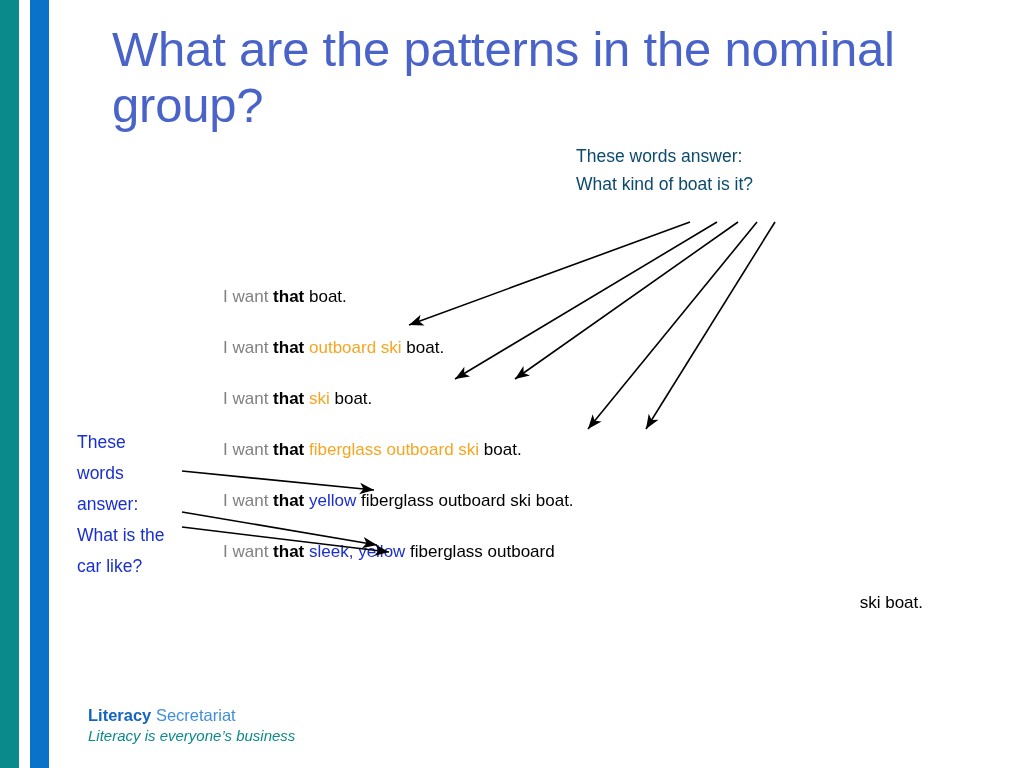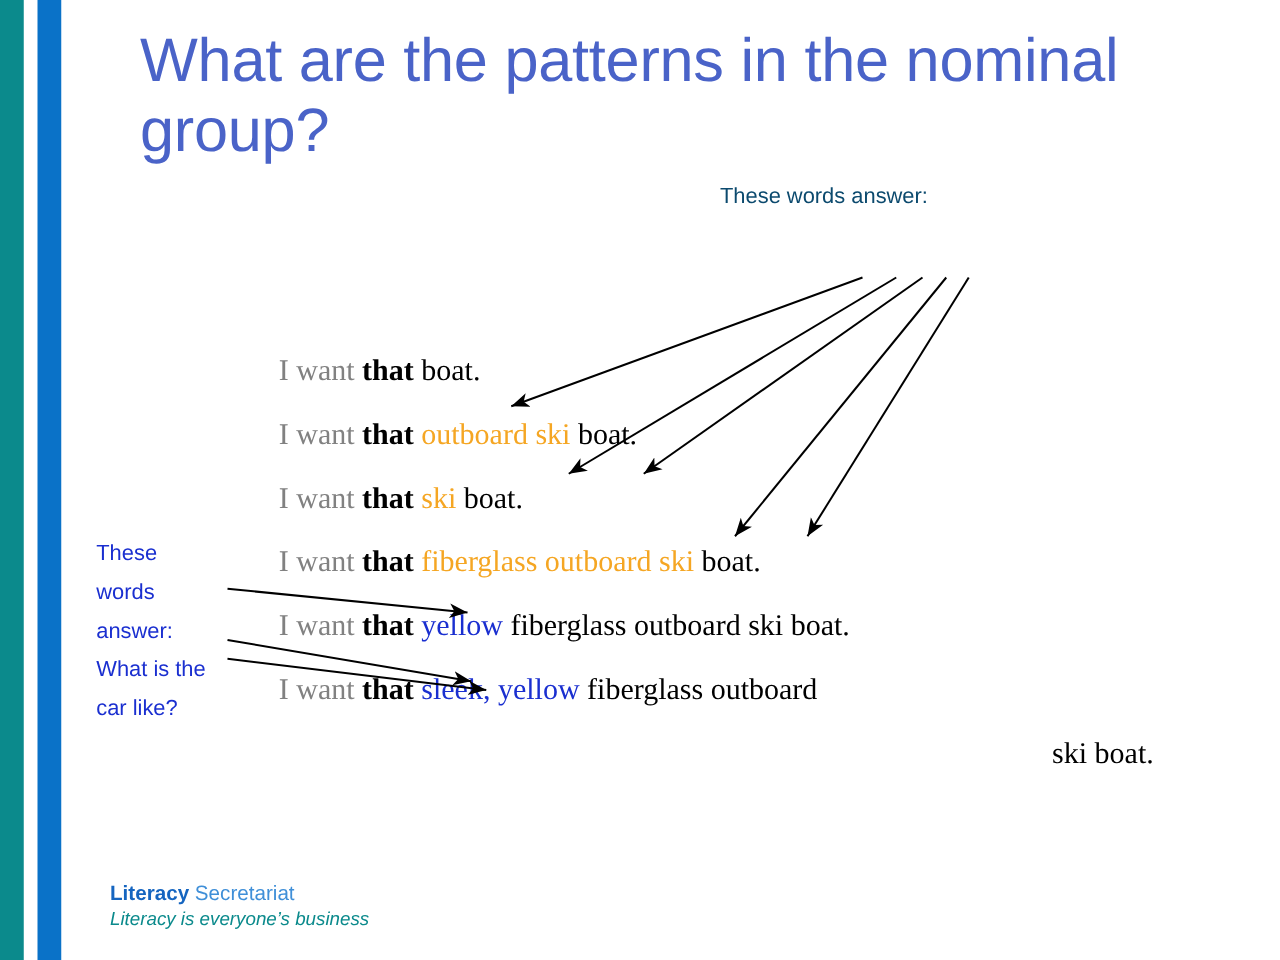--- a/index.html
+++ b/index.html
@@ -80,25 +80,24 @@
 
   
   .sentences {
     position: absolute;
     left: 223px;
     top: 281px;
     width: 700px;
   }
   .sentence {
     height: 51px;
-    font-size: 24px;
+    font-size: 17px;
     line-height: 32px;
     white-space: nowrap;
     color: #000000;
-    font-family: Liberation Serif, serif;
   }
   .sentence.cont {
     padding-left: 40px;
     height: auto;
     text-align: right;
   }
   .w-gray   { color: #818181; font-weight: 400; }
   .w-that   { color: #000000; font-weight: 700; }
   .w-orange { color: #f5a623; font-weight: 400; }
   .w-blue   { color: #1a2fd0; font-weight: 400; }
@@ -141,20 +140,21 @@
 
 <div class="slide">
 
   <div class="bar-teal"></div>
   <div class="bar-blue"></div>
 
   <div class="title">What are the patterns in the nominal group?</div>
 
   <div class="callout-orange">
     <div>These words answer:</div>
+    <div>What kind of boat is it?</div>
   </div>
 
   <div class="callout-blue">These words answer: What is the car like?</div>
 
   <div class="sentences">
       <div class="sentence"><span class="w-gray">I want </span><span class="w-that">that</span><span class="w-black"> boat.</span></div>
       <div class="sentence"><span class="w-gray">I want </span><span class="w-that">that</span><span class="w-black"> </span><span class="w-orange">outboard ski</span><span class="w-black"> boat.</span></div>
       <div class="sentence"><span class="w-gray">I want </span><span class="w-that">that</span><span class="w-black"> </span><span class="w-orange">ski</span><span class="w-black"> boat.</span></div>
       <div class="sentence"><span class="w-gray">I want </span><span class="w-that">that</span><span class="w-black"> </span><span class="w-orange">fiberglass outboard ski</span><span class="w-black"> boat.</span></div>
       <div class="sentence"><span class="w-gray">I want </span><span class="w-that">that</span><span class="w-black"> </span><span class="w-blue">yellow</span><span class="w-black"> fiberglass outboard ski boat.</span></div>

